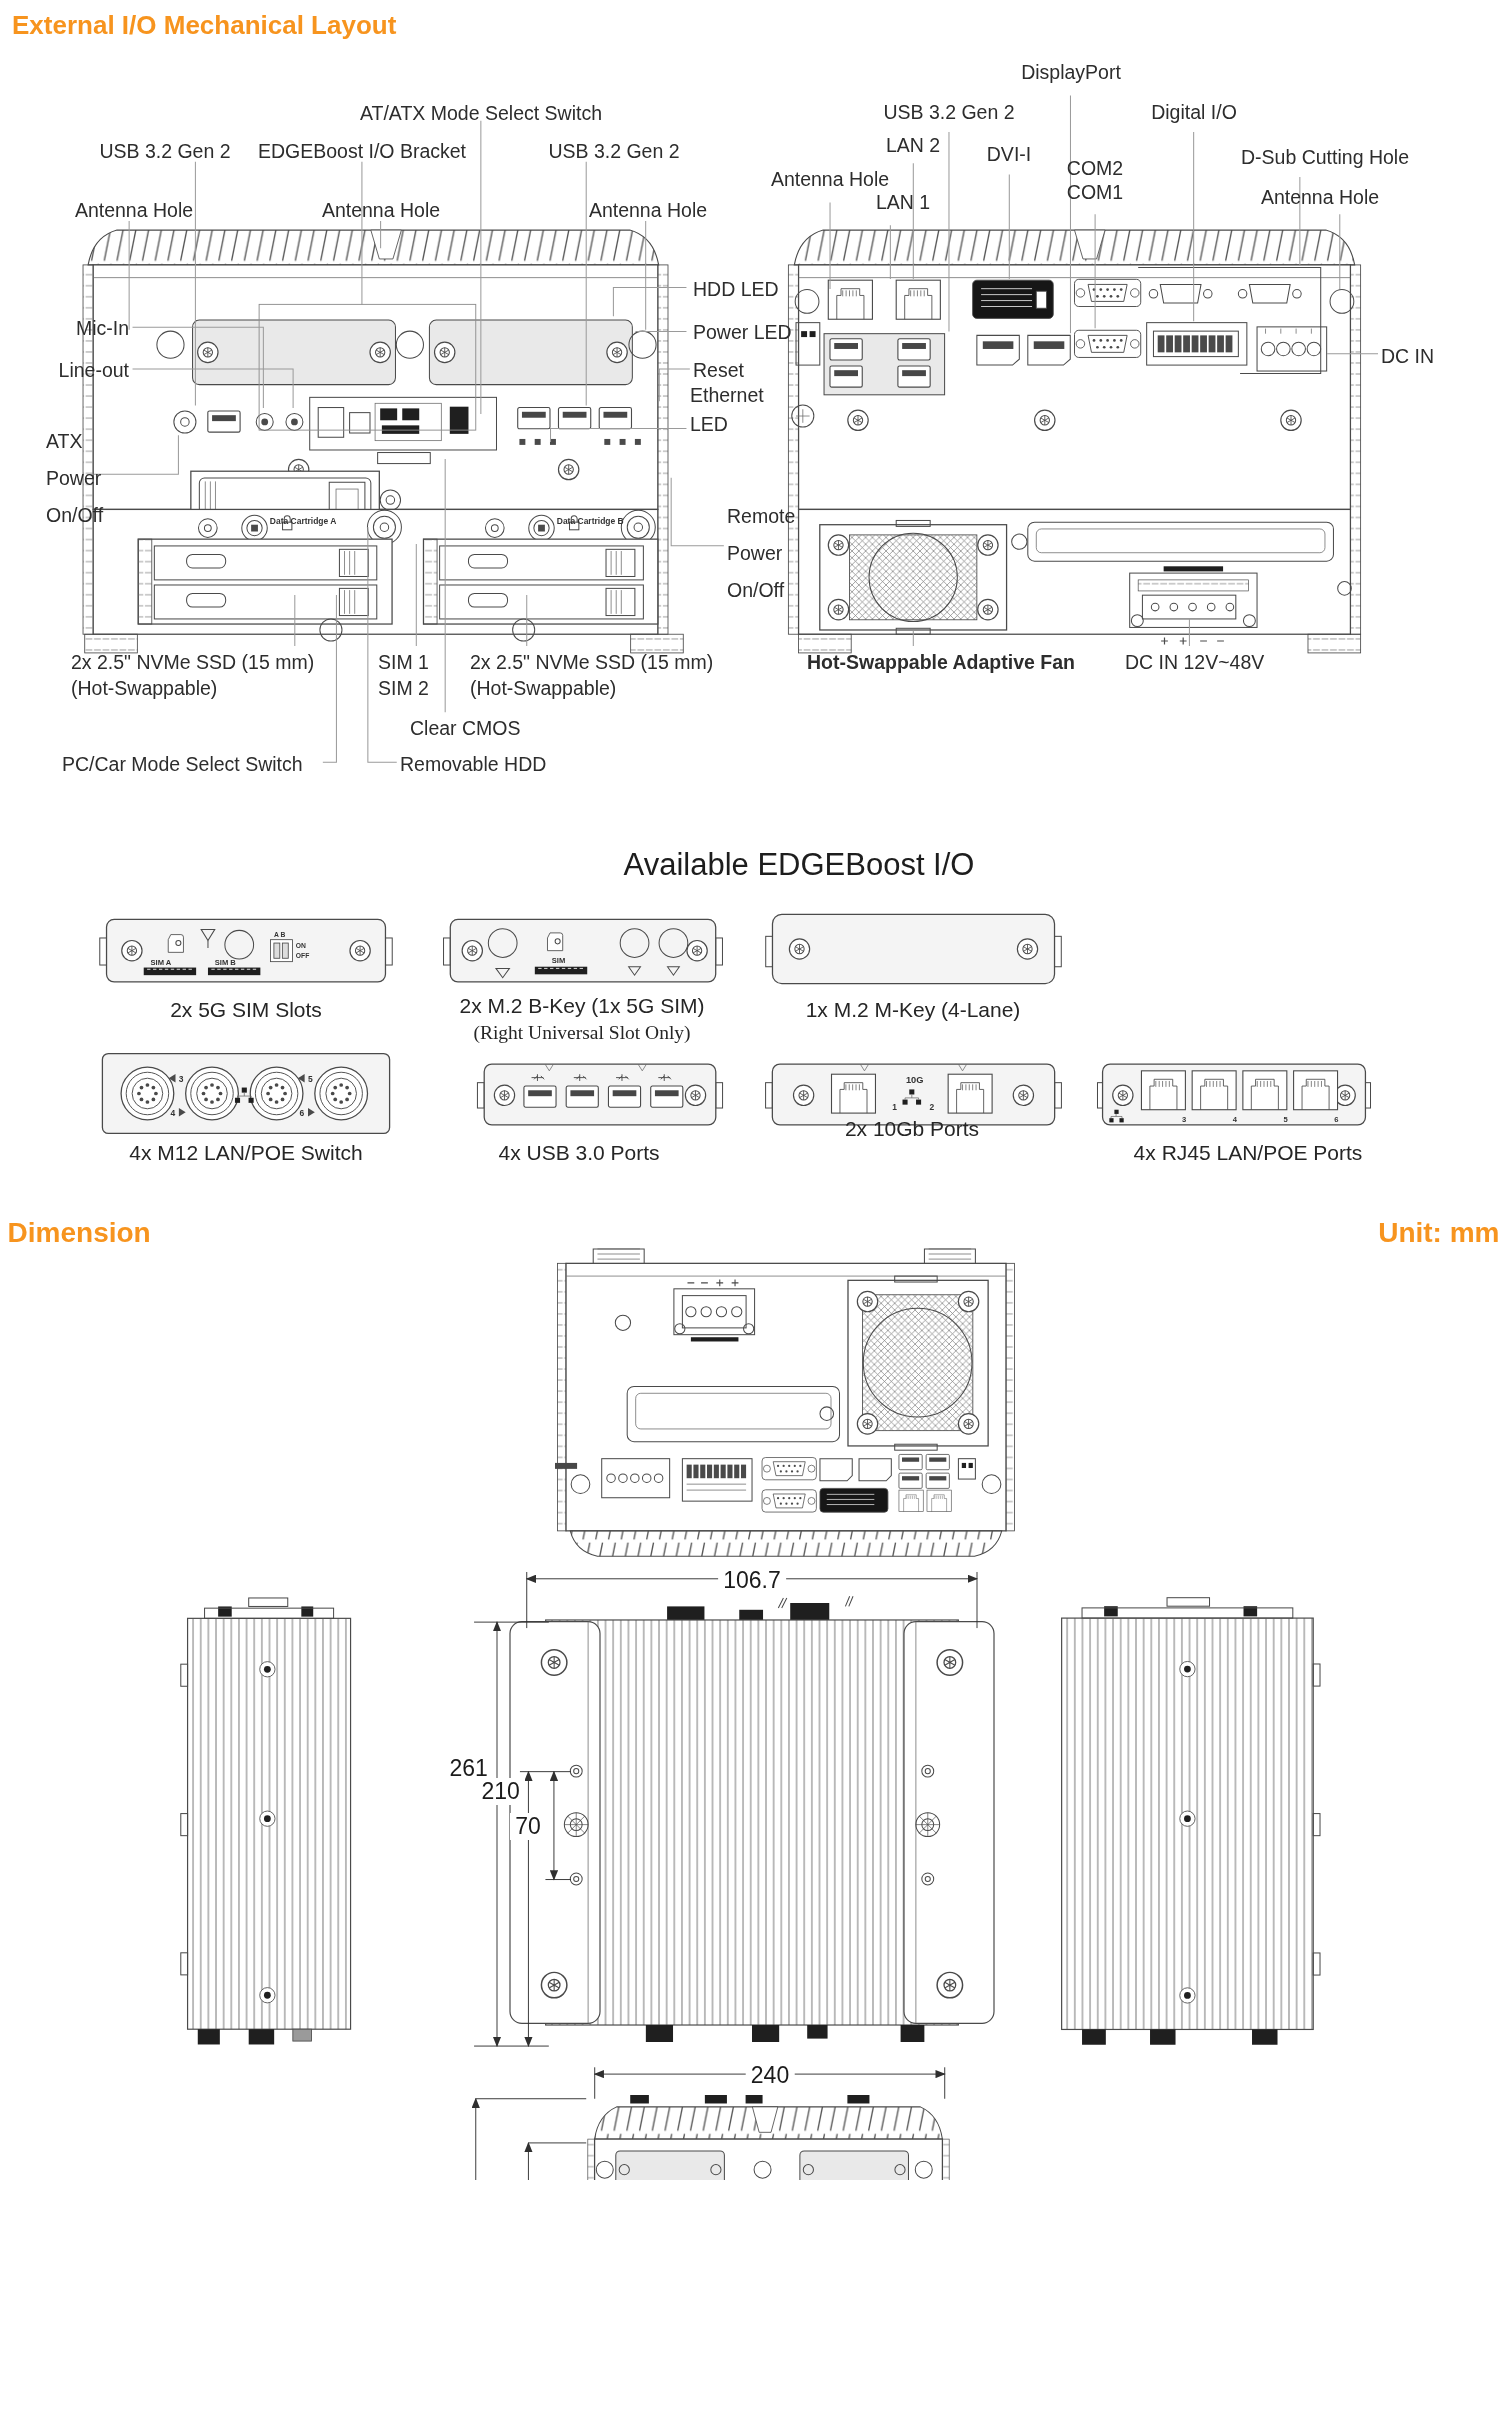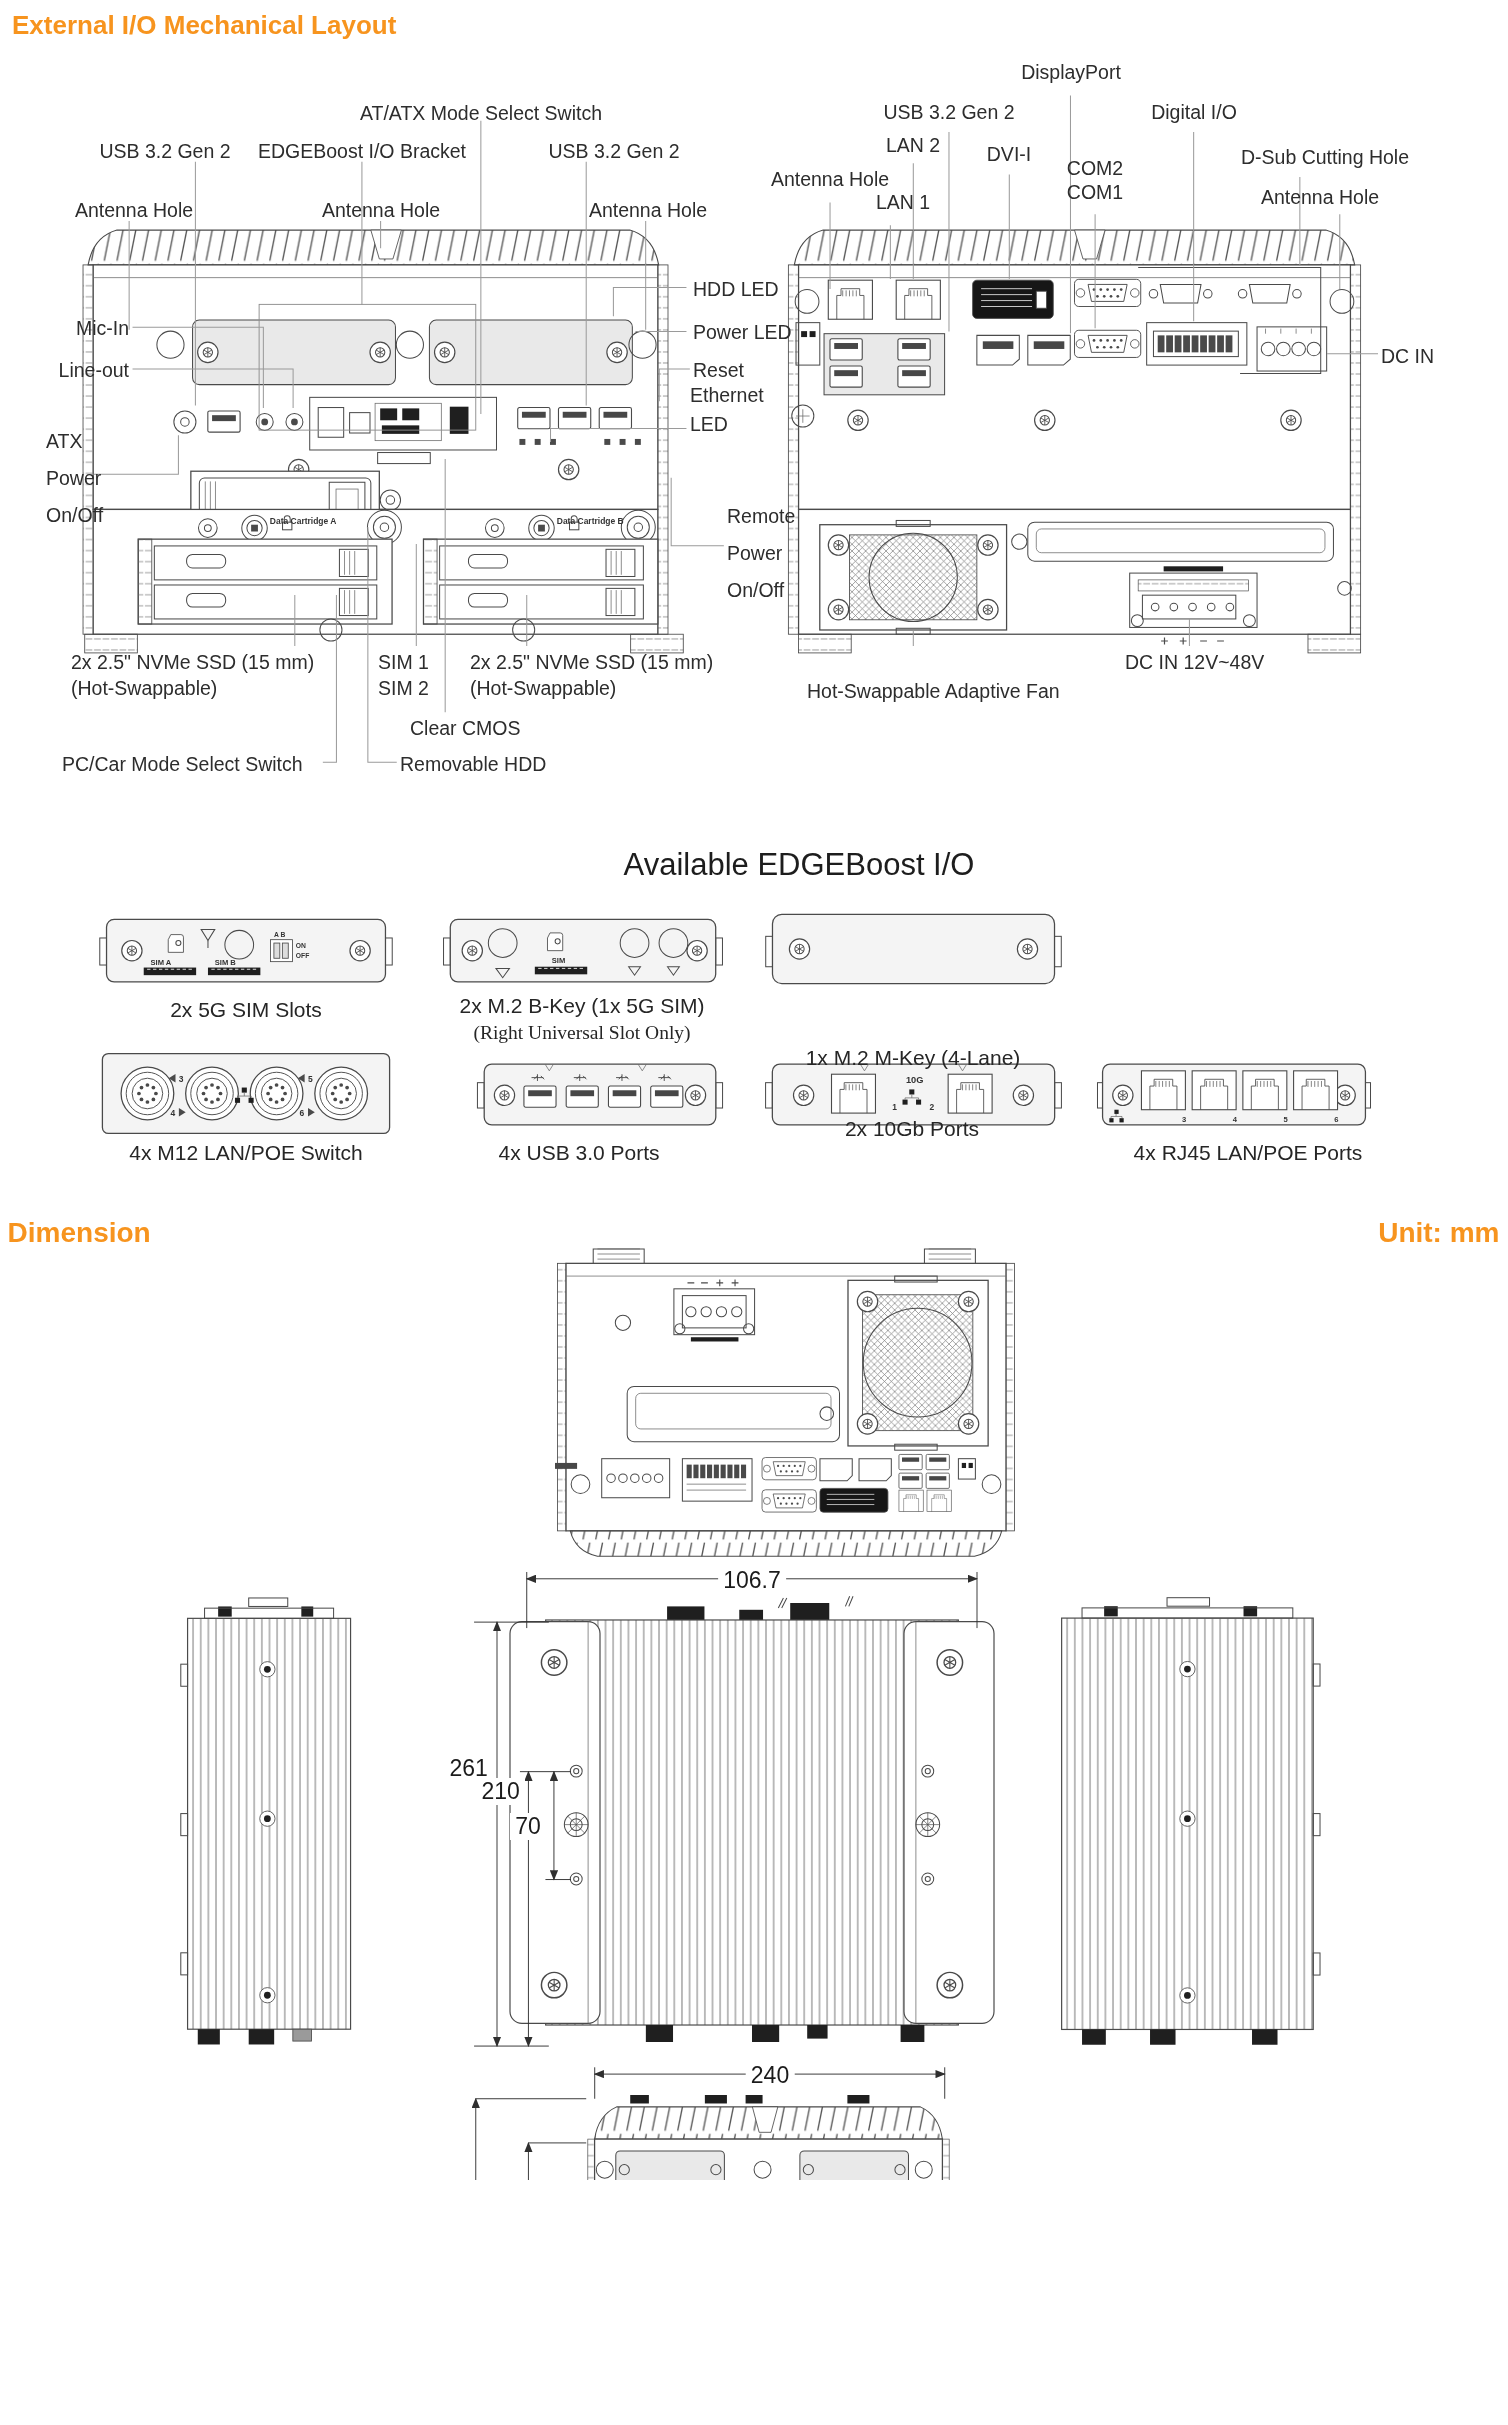--- a/index.html
+++ b/index.html
@@ -380,21 +380,21 @@
   <div class="lbl c" style="left:913px;top:132px;">LAN 2</div>
   <div class="lbl c" style="left:1009px;top:141px;">DVI-I</div>
   <div class="lbl c" style="left:1194px;top:99px;">Digital I/O</div>
   <div class="lbl c" style="left:1095px;top:156px;line-height:1.25;">COM2
 COM1</div>
   <div class="lbl c" style="left:1325px;top:144px;">D-Sub Cutting Hole</div>
   <div class="lbl c" style="left:830px;top:166px;">Antenna Hole</div>
   <div class="lbl c" style="left:1320px;top:184px;">Antenna Hole</div>
   <div class="lbl c" style="left:903px;top:189px;">LAN 1</div>
   <div class="lbl" style="left:1381px;top:343px;">DC IN</div>
-  <div class="lbl" style="left:807px;top:678px;">Hot-Swappable Adaptive Fan</div>
+  <div class="lbl" style="left:807px;top:649px;font-weight:bold;">Hot-Swappable Adaptive Fan</div>
   <div class="lbl" style="left:1125px;top:649px;">DC IN 12V~48V</div>
 
   <div class="h-black" style="left:799px;top:847px;">Available EDGEBoost I/O</div>
 
   <svg class="abs" style="left:99px;top:916px;" width="294" height="71" viewBox="0 0 346 84">
     <rect x="0" y="26" width="8" height="32" class="ln"></rect>
       <rect x="338" y="26" width="8" height="32" class="ln"></rect>
     <rect x="8" y="4" width="330" height="74" rx="9" fill="#f4f4f4" stroke="#4a4a4a" stroke-width="1.5"></rect>
     <use href="#torx" x="38" y="41"></use>
       <use href="#torx" x="308" y="41"></use>
@@ -533,21 +533,21 @@
       <rect x="20" y="60" width="5" height="5" class="dk"></rect>
         <rect x="14" y="70" width="5" height="5" class="dk"></rect>
       <rect x="26" y="70" width="5" height="5" class="dk"></rect>
         <path d="M22,65 v3 M16,70 v-2 h13 v2" class="thin"></path>
     </g>
   </svg>
 
   <div class="eblbl" style="left:246px;top:996px;">2x 5G SIM Slots</div>
   <div class="eblbl" style="left:582px;top:992px;">2x M.2 B-Key (1x 5G SIM)</div>
   <div class="eblbl" style="left:582px;top:1020px;font-size:19.5px;font-family:Liberation Serif, serif;">(Right Universal Slot Only)</div>
-  <div class="eblbl" style="left:913px;top:996px;margin-top:48px;">1x M.2 M-Key (4-Lane)</div>
+  <div class="eblbl" style="left:913px;top:996px;">1x M.2 M-Key (4-Lane)</div>
   <div class="eblbl" style="left:246px;top:1139px;">4x M12 LAN/POE Switch</div>
   <div class="eblbl" style="left:579px;top:1139px;">4x USB 3.0 Ports</div>
   <div class="eblbl" style="left:912px;top:1115px;">2x 10Gb Ports</div>
   <div class="eblbl" style="left:1248px;top:1139px;">4x RJ45 LAN/POE Ports</div>
 
   <div class="h-orange" style="left:7.6px;top:1217px;font-size:28px;">Dimension</div>
   <div class="h-orange" style="right:8.5px;top:1217px;font-size:28px;">Unit: mm</div>
 
   <svg class="abs" style="left:555px;top:1242px;" width="462" height="317" viewBox="0 0 544 373">
     <path d="M45,28 v-20 h60 v20" class="ln"></path>

